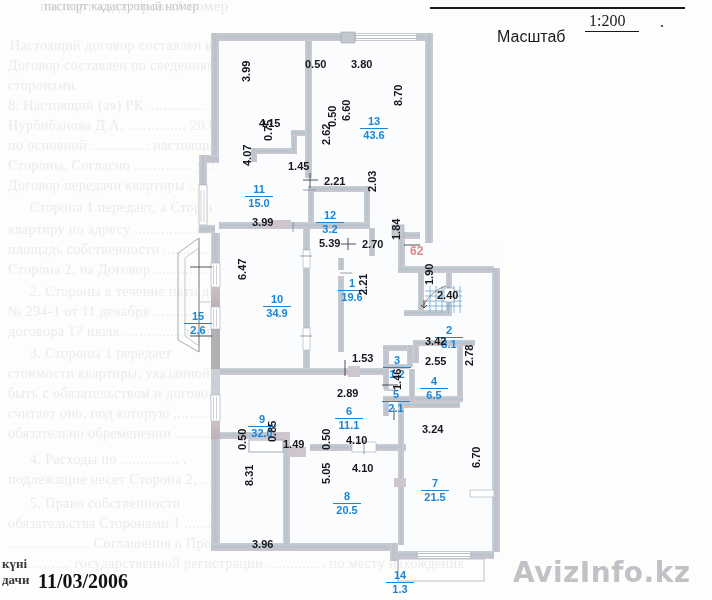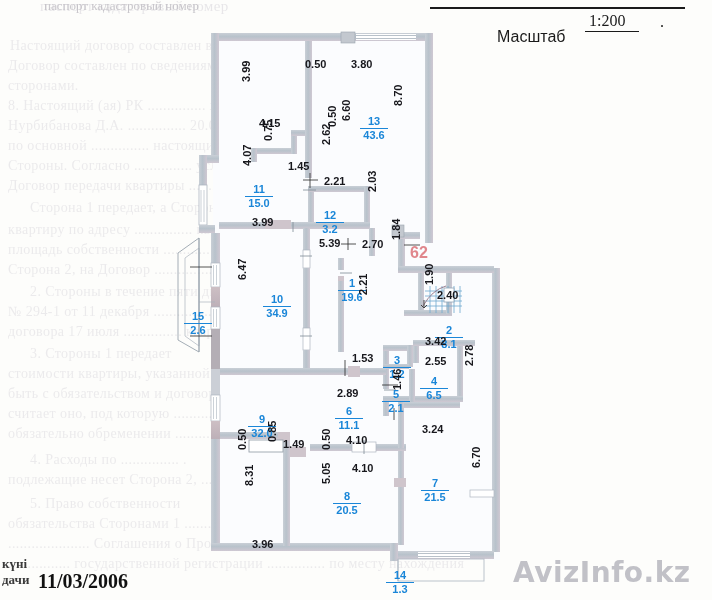--- a/index.html
+++ b/index.html
@@ -98,21 +98,21 @@
     position:absolute;
     color:#17171c;
     font-family:"Liberation Sans", sans-serif;
     font-size:11px;font-weight:bold;
     white-space:nowrap;
   }
   .dim.v{transform:rotate(-90deg);transform-origin:left top;}
   #apt-number{
     position:absolute;left:410px;top:244px;
     color:#e0868c;font-family:"Liberation Sans", sans-serif;
-    font-size:16px;font-weight:bold;white-space:nowrap;text-align:center;
+    font-size:12px;font-weight:bold;white-space:nowrap;text-align:center;
   }
 </style>
 </head>
 <body>
 
 <div id="sheet">
 
   <div class="bleed" style="left:40px;top:-2px;">паспорт   кадастровый номер</div>
   <div class="bleed b2" style="left:10px;top:38px;">Настоящий договор составлен в соответствии</div>
   <div class="bleed b2" style="left:8px;top:58px;">Договор составлен по сведениям, представленным</div>

